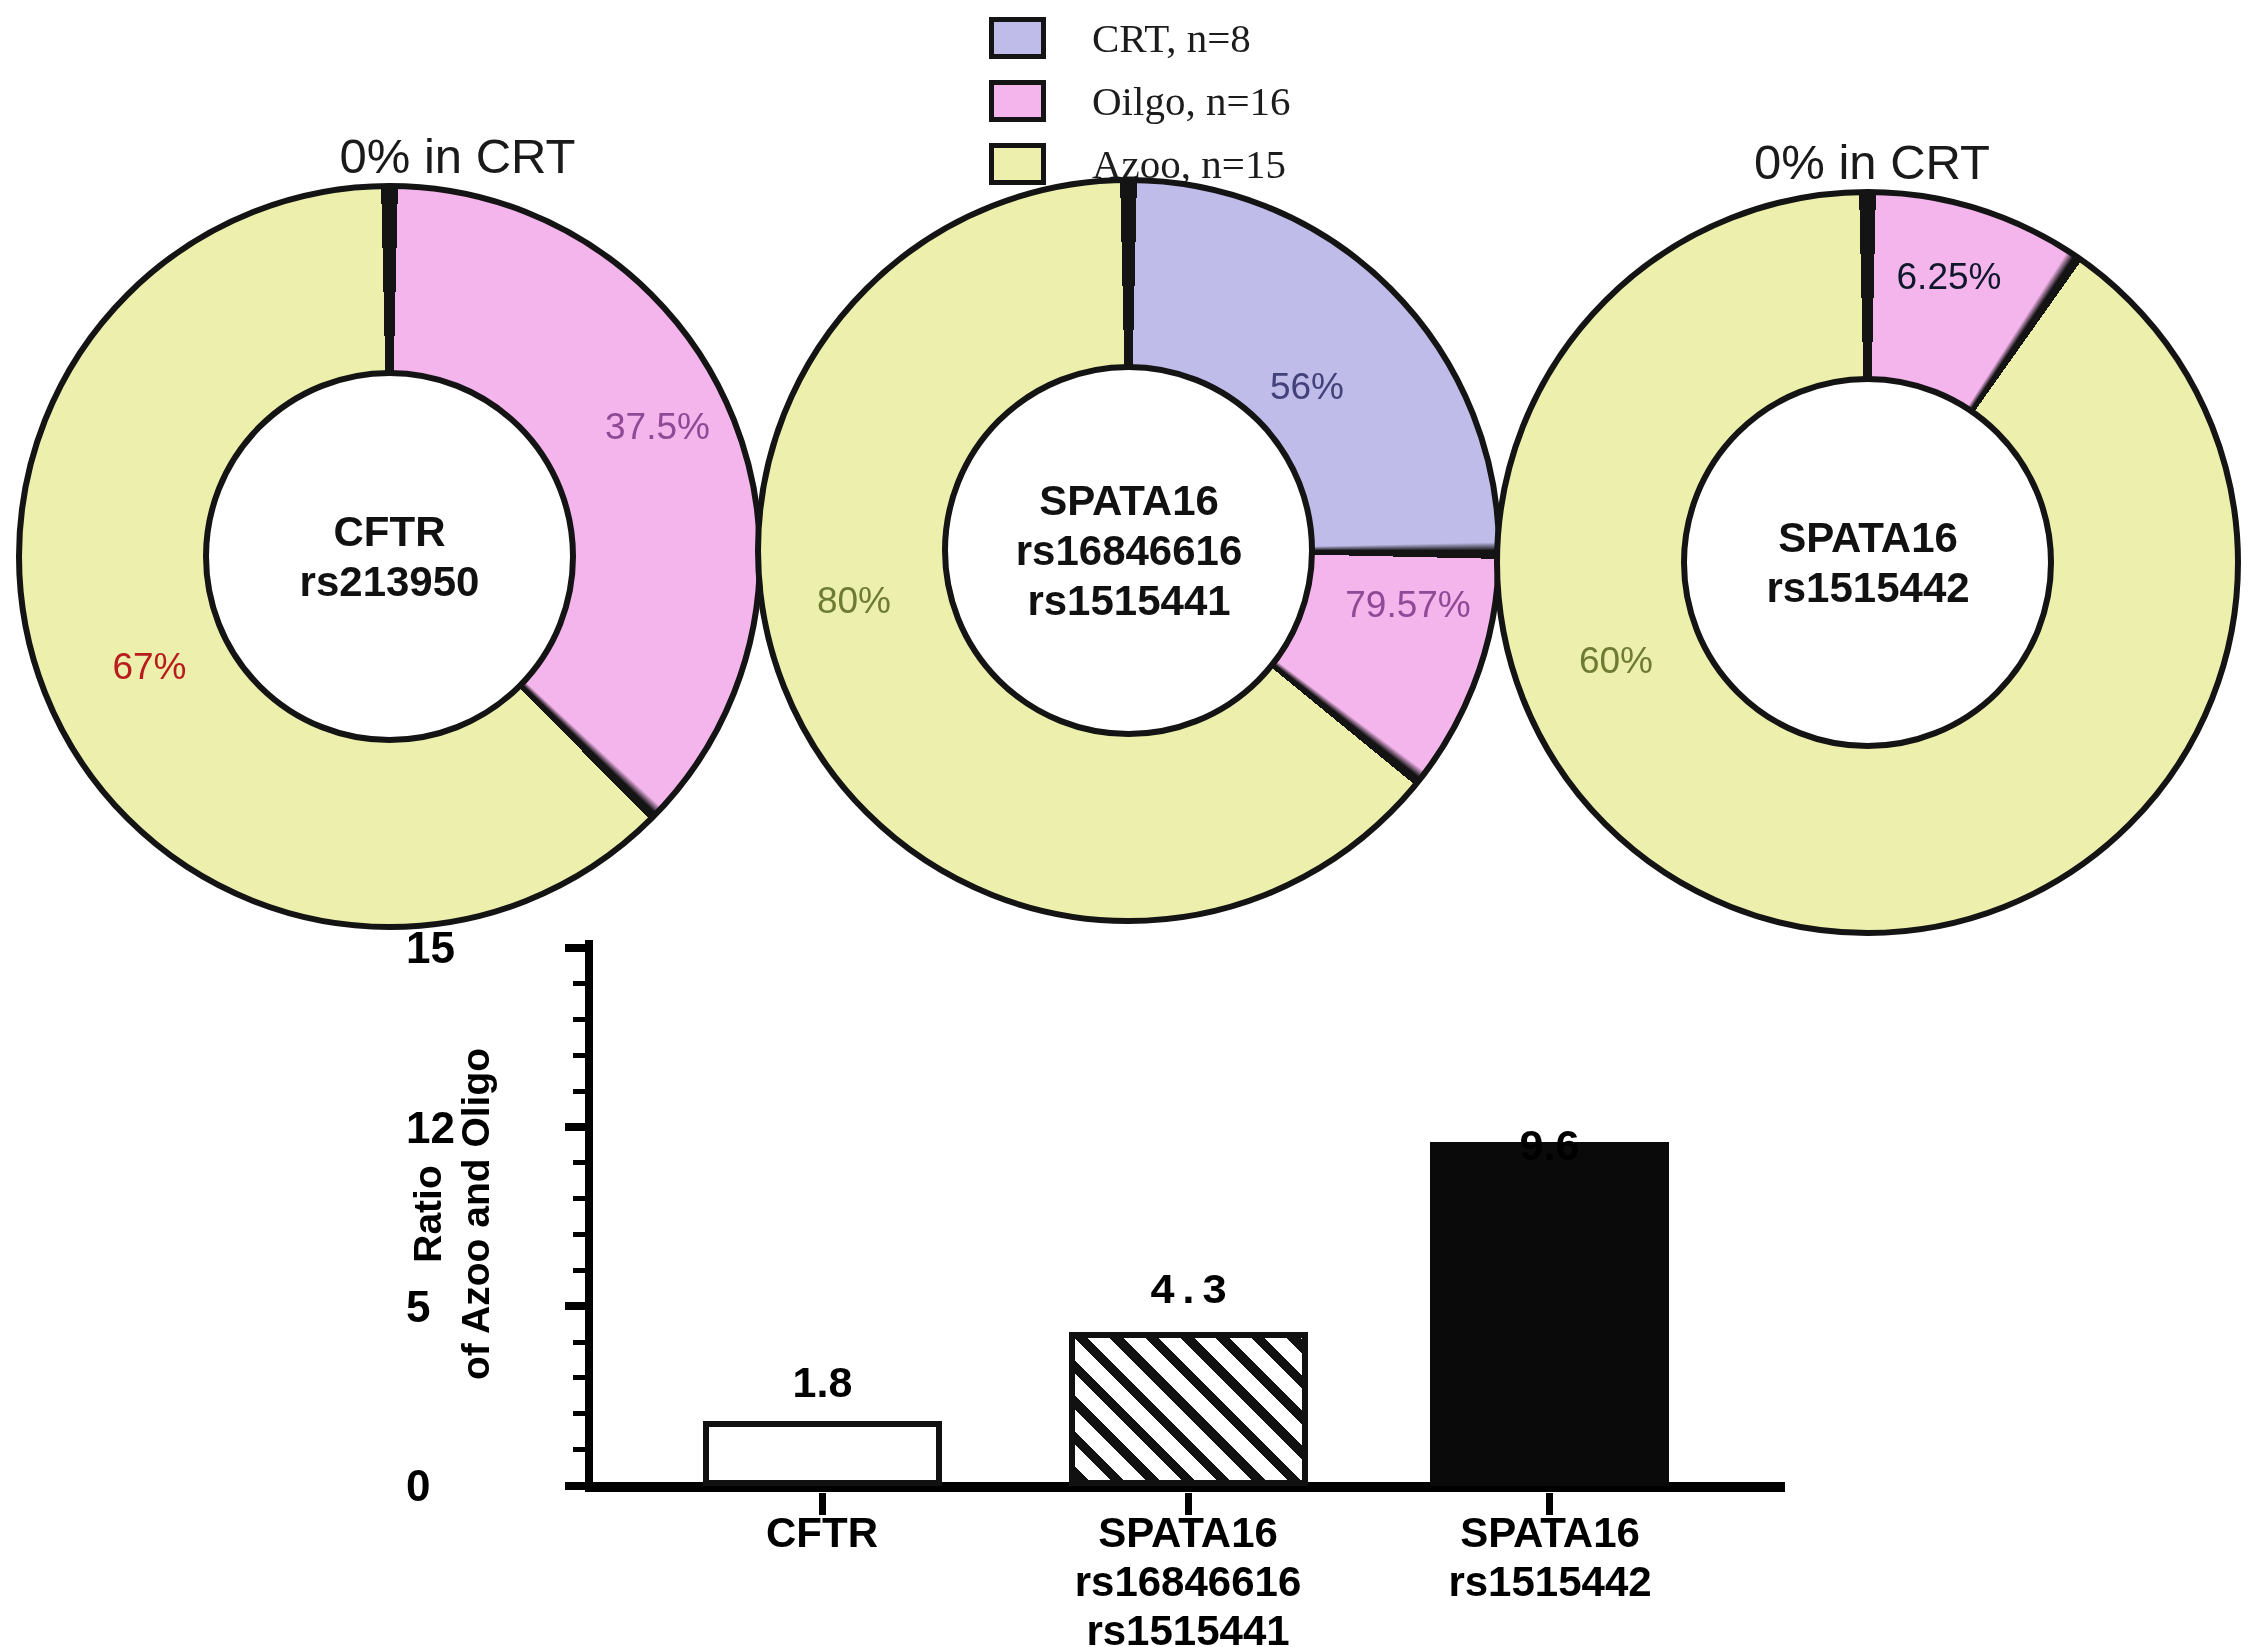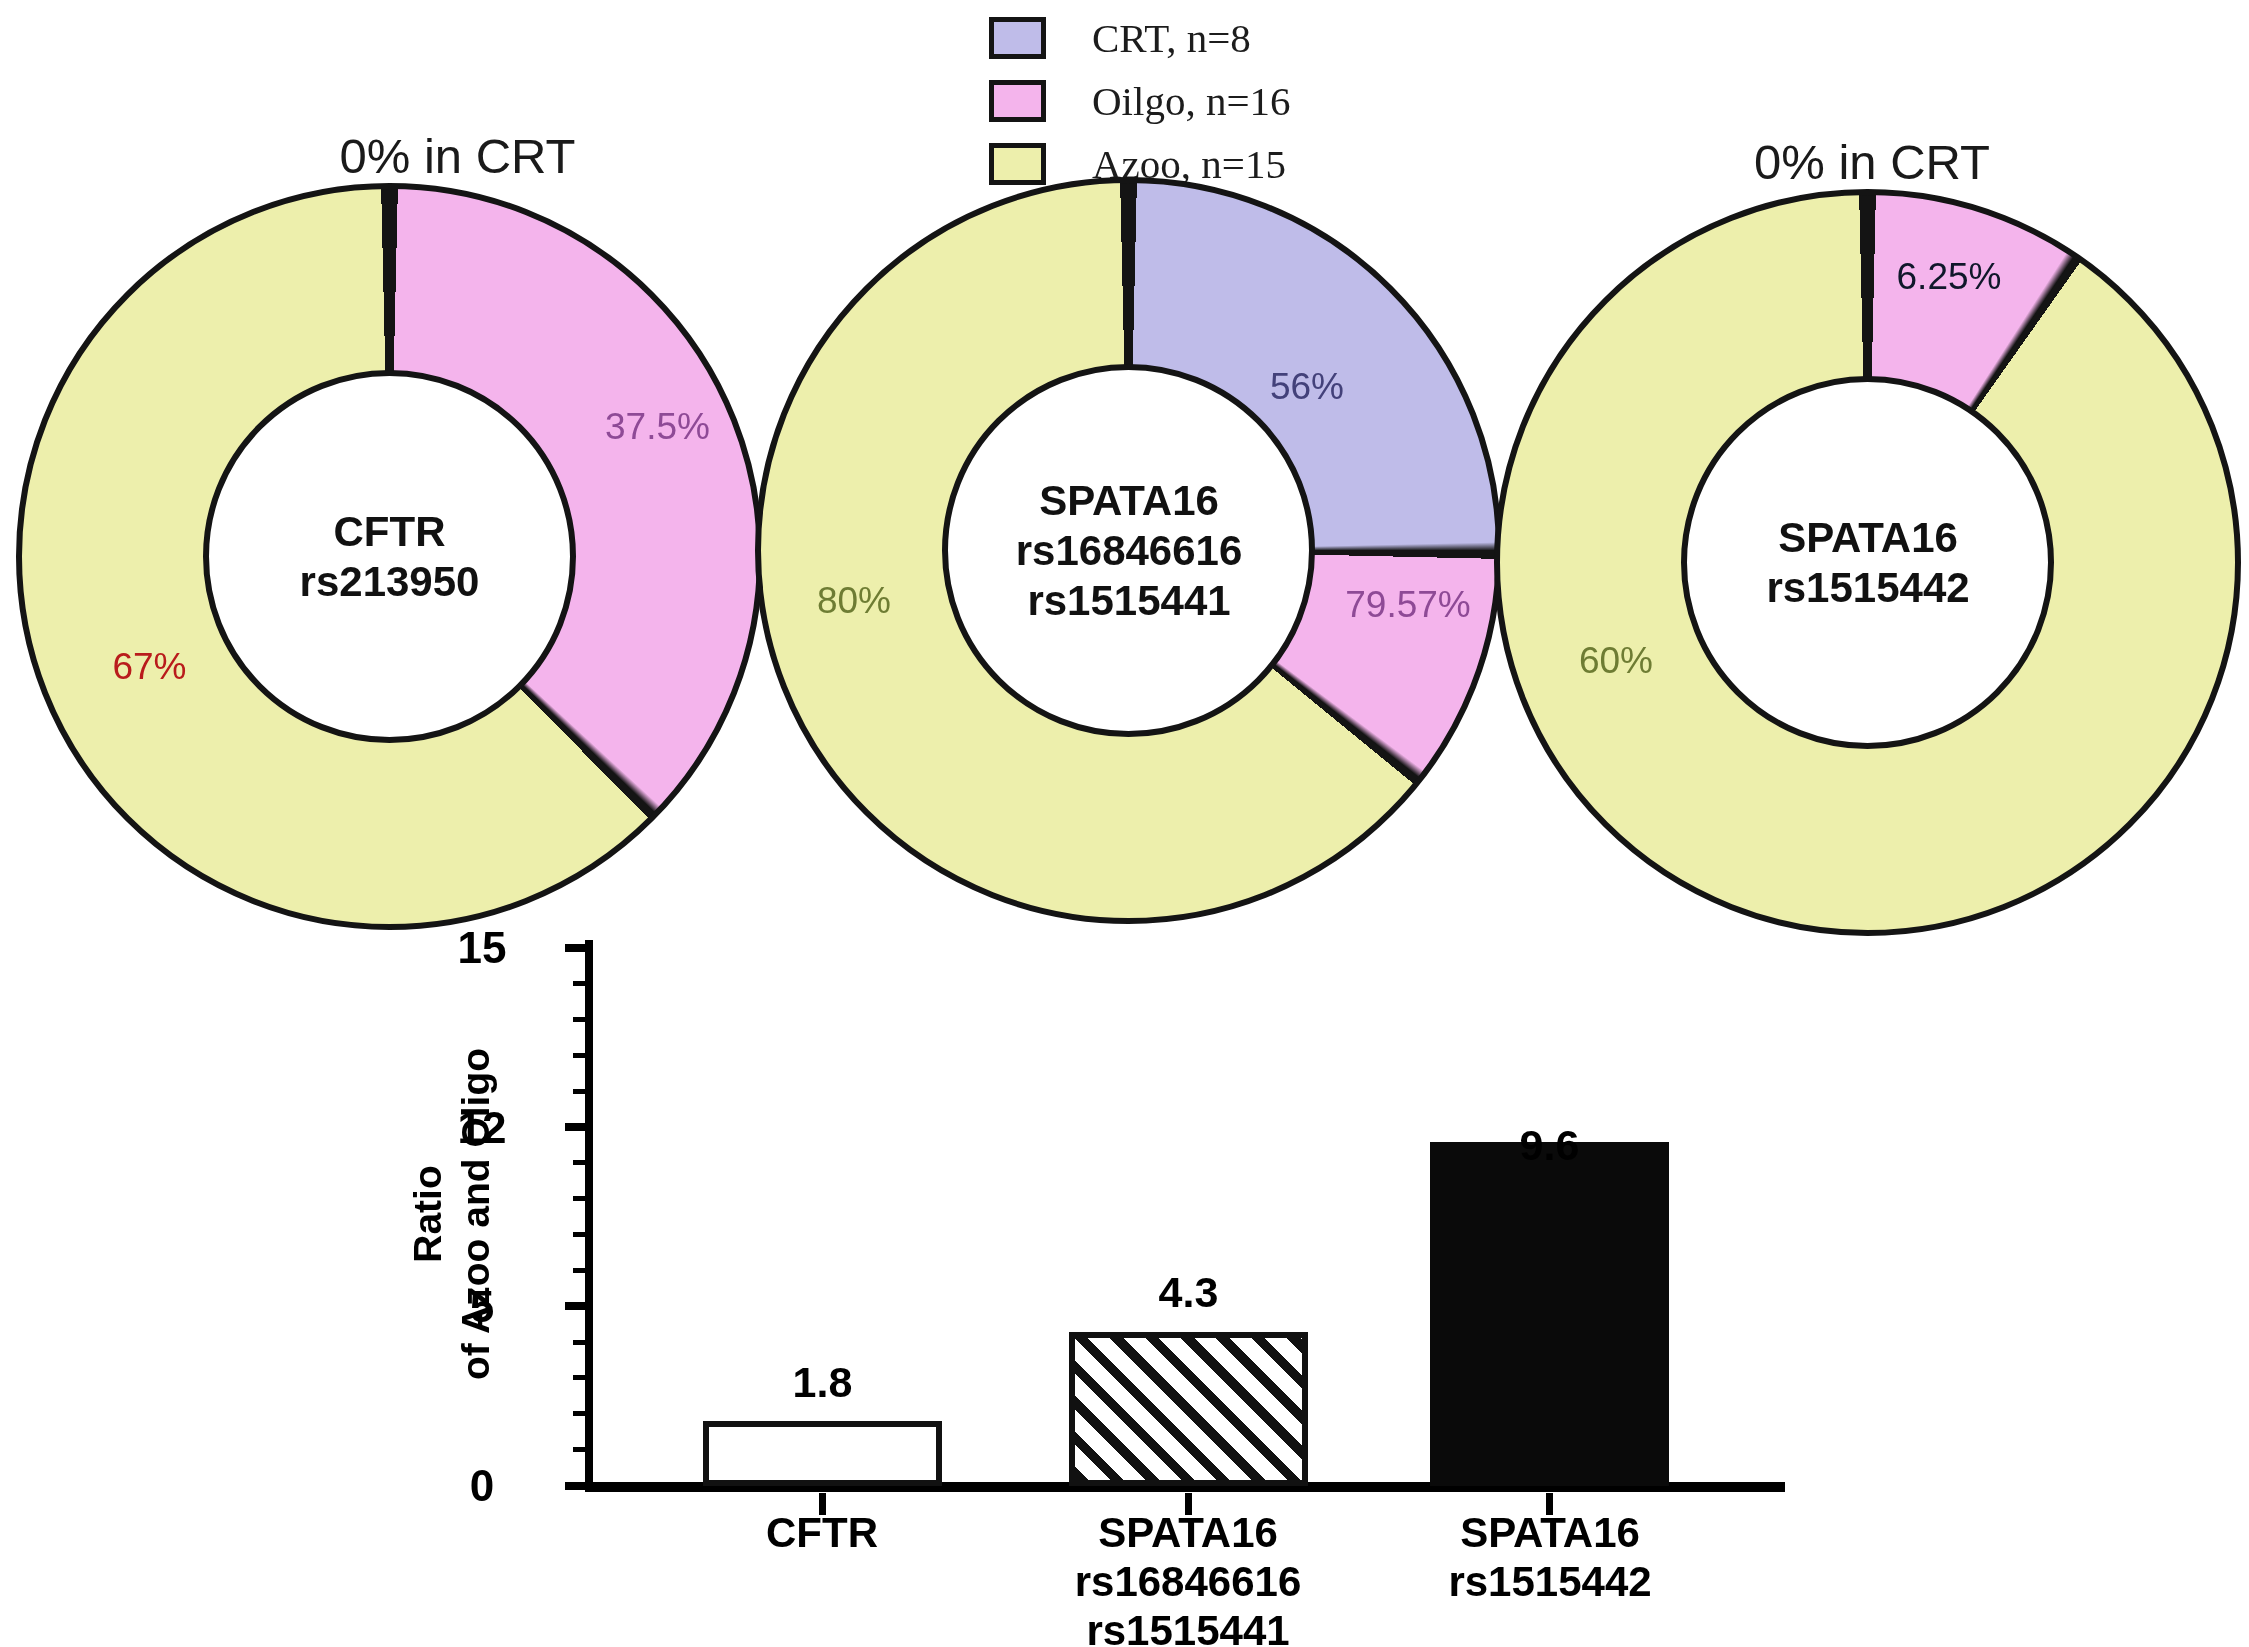--- a/index.html
+++ b/index.html
@@ -38,21 +38,21 @@
   .slice-label{
     position:absolute;transform:translate(-50%,-50%);font-size:37px;font-weight:400;
     white-space:nowrap;
   }
   
   .axis{position:absolute;background:#000;}
   .ytick{position:absolute;background:#000;}
   .ytick.major{left:565px;width:28px;height:7.8px;}
   .ytick.minor{left:573px;width:20.3px;height:5.4px;}
   .yticklabel{
-    position:absolute;left:406px;width:152px;text-align:center;
+    position:absolute;left:406px;width:152px;text-align:left;
     font-size:44px;font-weight:bold;height:57px;line-height:57px;color:#000;
   }
   .ylabel{
     position:absolute;left:123px;top:1166px;width:658px;height:96px;
     transform:rotate(-90deg);text-align:center;
     font-size:39px;font-weight:bold;line-height:48px;color:#000;
   }
   .bar{position:absolute;width:239px;box-sizing:border-box;}
   .bar.fill-white{background:#ffffff;border:6px solid #111;}
   .bar.fill-hatch{
@@ -147,21 +147,21 @@
     </div>
 
   <div class="axis" style="left:585px;top:940px;width:8.4px;height:552px;"></div>
   <div class="axis" style="left:585px;top:1482px;width:1200px;height:9.6px;"></div>
 
   <div class="bar fill-white" style="left: 703px; top: 1421px; height: 65px;"></div>
   <div class="bar fill-hatch" style="left: 1069px; top: 1332px; height: 154px;"></div>
   <div class="bar fill-black" style="left: 1430px; top: 1142px; height: 344px;"></div>
 
   <div class="bar-value" style="left: 703px; top: 1355px;">1.8</div>
-  <div class="bar-value" style="left: 1069px; top: 1265px;">4.3</div>
+  <div class="bar-value" style="left: 1069px; top: 1265px; font-family: Liberation Mono, monospace;">4.3</div>
   <div class="bar-value" style="left: 1430px; top: 1118px;">9.6</div>
 
   <div class="xtick" style="left:819px;"></div>
   <div class="xtick" style="left:1185px;"></div>
   <div class="xtick" style="left:1546px;"></div>
 
   <div class="cat-label" style="left:613px;">CFTR</div>
   <div class="cat-label" style="left:979px;">SPATA16
 rs16846616
 rs1515441</div>

